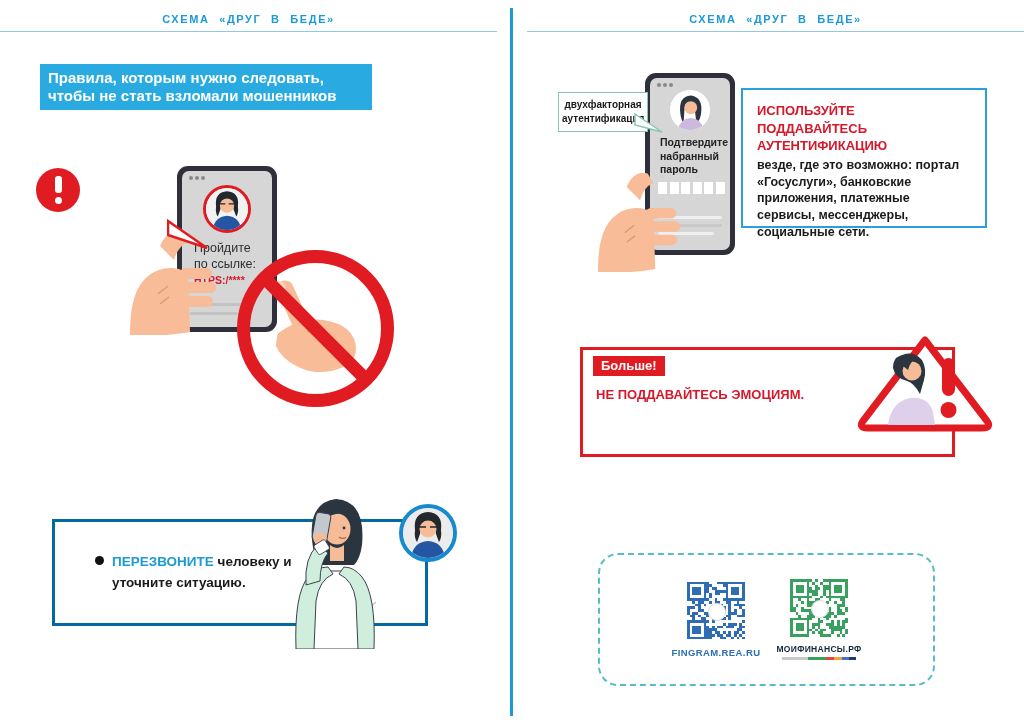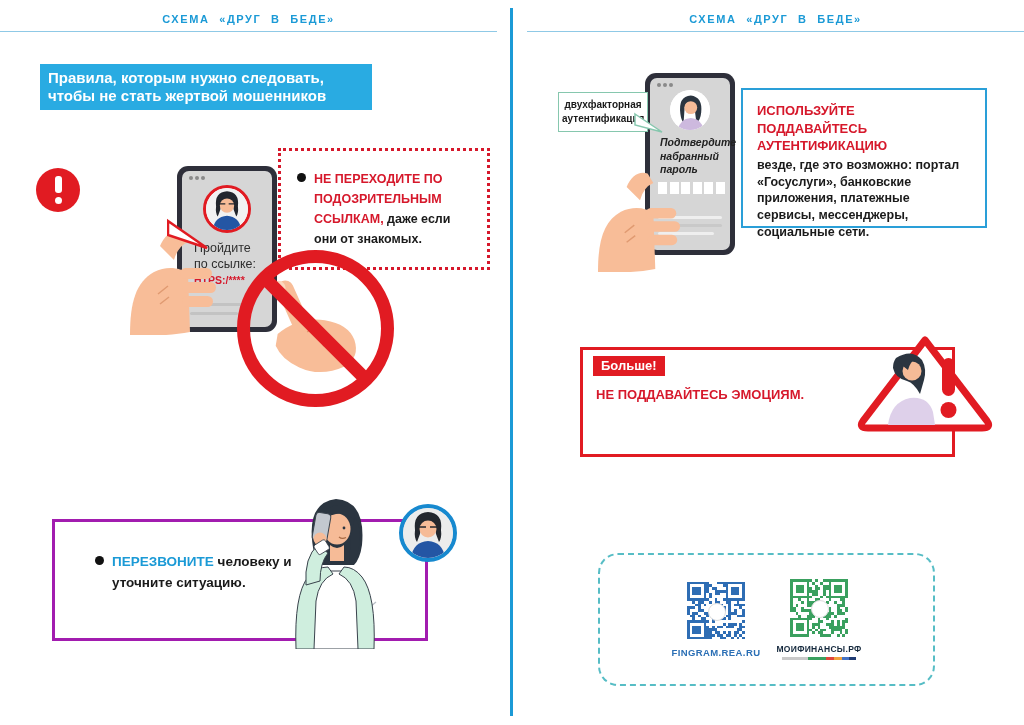--- a/index.html
+++ b/index.html
@@ -42,32 +42,32 @@
   .rule-row{display:flex;gap:8px;}
   .bullet{width:9px;height:9px;border-radius:50%;background:#111;flex:0 0 9px;margin-top:4px;}
   .rule-text{font-size:12.5px;font-weight:bold;line-height:1.6;color:#1a1a1a;}
   .red-t{color:#d6182b;} .blue-t{color:#1b9ad6;}
 
   .ban{position:absolute;left:237px;top:250px;width:157px;height:157px;border:13px solid #e11b22;
        border-radius:50%;box-sizing:border-box;z-index:6;}
   .ban .slash{position:absolute;left:59px;top:-7px;width:13px;height:146px;background:#e11b22;
               transform:rotate(-45deg);}
 
-  .callback-box{position:absolute;left:52px;top:519px;width:376px;height:122px;
-                border:3px solid #a21caf;box-sizing:border-box;z-index:1;}
+  .callback-box{position:absolute;left:52px;top:519px;width:376px;height:107px;
+                border:3px solid #0369a1;box-sizing:border-box;z-index:1;}
   .callback-text{position:absolute;left:40px;top:30px;width:250px;}
   .callback-text .rule-text{font-size:13.5px;line-height:1.55;}
 
   .friend-avatar{position:absolute;left:399px;top:504px;width:50px;height:50px;border:4px solid #1789cf;
                  border-radius:50%;overflow:hidden;background:#ececec;z-index:3;}
 
   
   .tfa-label{position:absolute;left:558px;top:92px;width:82px;background:#fff;border:1.5px solid #86c7ae;
              padding:5px 3px;text-align:center;font-weight:bold;font-size:10px;color:#1a1a1a;z-index:5;line-height:1.4;}
-  .phone-right{left:645px;top:73px;width:90px;height:182px;font-style:italic;}
+  .phone-right{left:645px;top:73px;width:90px;height:182px;}
   .phone-right .avatar-ring{left:20px;top:12px;width:40px;height:40px;}
   .pr-msg{position:absolute;left:10px;top:58px;width:62px;font-size:10.5px;font-weight:600;color:#222;line-height:1.3;}
   .pw-row{position:absolute;left:8px;top:104px;display:flex;gap:2.5px;}
   .pw-row div{width:9px;height:12px;background:#fff;}
 
   .info-box{position:absolute;left:741px;top:88px;width:246px;height:140px;border:2px solid #2a9fd8;
             box-sizing:border-box;padding:12px 14px;z-index:1;}
   .info-box .hl{font-size:13px;font-weight:bold;color:#d6182b;line-height:1.35;width:160px;}
   .info-box .body{font-size:12.5px;font-weight:bold;color:#1a1a1a;line-height:1.35;margin-top:2px;}
 
@@ -96,21 +96,21 @@
 <body>
 
 <div id="canvas">
 
   <div class="hdr" style="left:0;width:497px;">СХЕМА «ДРУГ В БЕДЕ»</div>
   <div class="hline" style="left:0;width:497px;"></div>
   <div class="hdr" style="left:527px;width:497px;">СХЕМА «ДРУГ В БЕДЕ»</div>
   <div class="hline" style="left:527px;width:497px;"></div>
   <div class="divider"></div>
 
-  <div class="title-box">Правила, которым нужно следовать, чтобы не стать жертвой мошенников</div>
+  <div class="title-box">Правила, которым нужно следовать, чтобы не стать взломали мошенников</div>
 
   <div class="alert-icon">
     <div class="bar"></div>
       <div class="dot"></div>
   </div>
 
   <svg class="abs" style="left:167px;top:218px;z-index:5;" width="42" height="34">
     <polygon points="1,3 40,30 1,17" fill="#fff" stroke="#e11b22" stroke-width="2.5"></polygon>
   </svg>
 
@@ -137,28 +137,20 @@
           <path d="M8,50 Q10,34 25,33 Q40,34 42,50 Z" fill="#2456a4"></path>
         </svg>
       </div>
       <div class="pl-msg">Пройдите по ссылке:</div>
       <div class="pl-link">HTPS:/****</div>
       <div class="scr-line" style="left:8px;top:132px;width:56px;"></div>
       <div class="scr-line" style="left:8px;top:141px;width:48px;"></div>
     </div>
   </div>
 
-  <div class="dotted-box">
-    <div class="rule-row" style="padding:18px 12px 0 16px;">
-      <div class="bullet"></div>
-      <div class="rule-text" style="width:158px;">
-        <span class="red-t">НЕ ПЕРЕХОДИТЕ ПО ПОДОЗРИТЕЛЬНЫМ ССЫЛКАМ,</span><span> даже если они от знакомых.</span>
-      </div>
-    </div>
-  </div>
 
   <div class="ban">
     <div class="abs" style="left:8px;top:10px;">
       <svg width="118" height="118" viewBox="0 0 120 120">
         <g fill="#f8bd98">
           <rect x="28" y="6" width="17" height="60" rx="8.5" transform="rotate(-24 36 36)"></rect>
           <path d="M20,62 Q42,44 68,48 Q92,52 98,68 Q104,86 88,95 Q64,106 42,96 Q24,88 18,74 Z"></path>
         </g>
         <circle cx="21" cy="15" r="7" fill="#fcd8bd"></circle>
         <path d="M50,60 q8,-6 16,-4 M66,74 q8,-5 14,-2" stroke="#e09a71" stroke-width="1.5" fill="none"></path>

